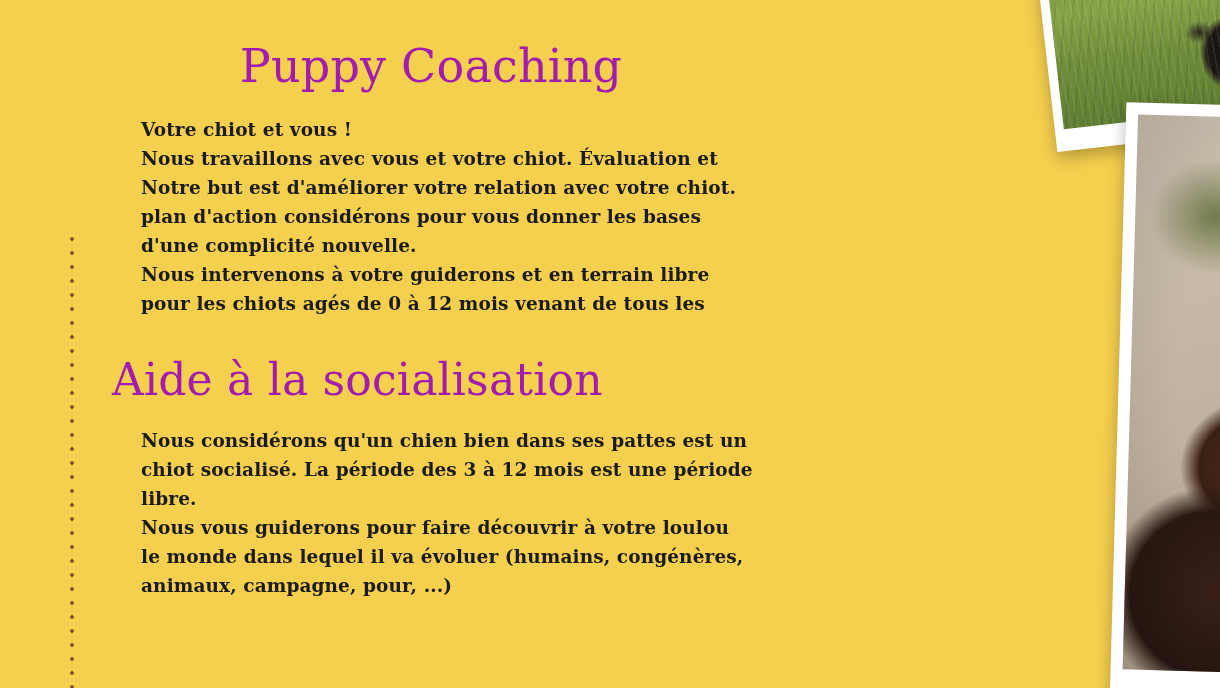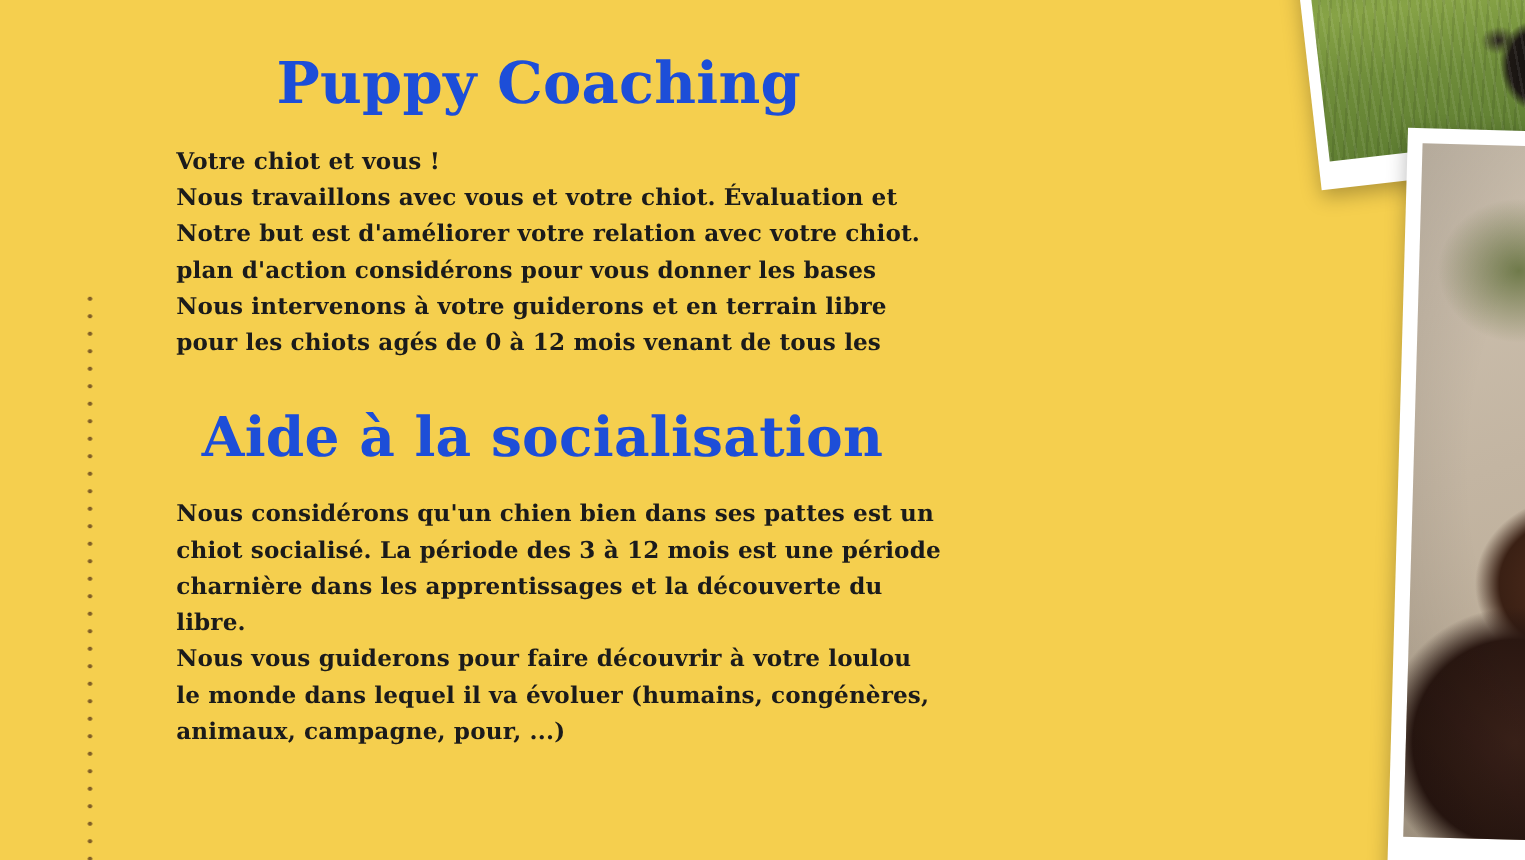--- a/index.html
+++ b/index.html
@@ -38,34 +38,34 @@
   
   .content {
     position: absolute;
     left: 96px;
     top: 0;
     width: 660px;
   }
 
   .heading {
     font-family: "DejaVu Serif", serif;
-    font-weight: 700;
-    color: #1d4ed8;
+    font-weight: 400;
+    color: #a21caf;
     letter-spacing: .2px;
     line-height: 1;
   }
   .heading-1 {
     font-size: 46px;
     text-align: center;
     margin: 43px 0 0 0;
     padding-left: 10px;
   }
   .heading-2 {
     font-size: 44px;
-    text-align: center;
+    text-align: left;
     margin: 0;
     padding-left: 16px;
   }
 
   .body-block {
     font-family: "DejaVu Serif", serif;
     font-weight: 700;
     color: #1b1b1b;
     font-size: 18.5px;
     line-height: 29px;
@@ -185,32 +185,32 @@
 
 <div class="content">
 
   <h1 class="heading heading-1">Puppy Coaching</h1>
 
   <div class="body-block block-1">
     <p>Votre chiot et vous !</p>
     <p>Nous travaillons avec vous et votre chiot. Évaluation et</p>
     <p>Notre but est d'améliorer votre relation avec votre chiot.</p>
     <p>plan d'action considérons pour vous donner les bases</p>
+    <p>d'une complicité  nouvelle.</p>
     <p>Nous intervenons à votre guiderons et en terrain libre</p>
     <p>pour les chiots agés de 0 à 12 mois venant de tous les</p>
   </div>
 
   <div class="spacer-between"></div>
 
   <h2 class="heading heading-2">Aide à la socialisation</h2>
 
   <div class="body-block block-2">
     <p>Nous considérons qu'un chien bien dans ses pattes est un</p>
     <p>chiot socialisé. La période des 3 à 12 mois est une période</p>
-    <p>charnière dans les apprentissages et la découverte du</p>
     <p>libre.</p>
     <p>Nous vous guiderons pour faire découvrir à votre loulou</p>
     <p>le monde dans lequel il va évoluer (humains, congénères,</p>
     <p>animaux, campagne, pour, ...)</p>
   </div>
 
 </div>
 
 <div class="photos">
 

